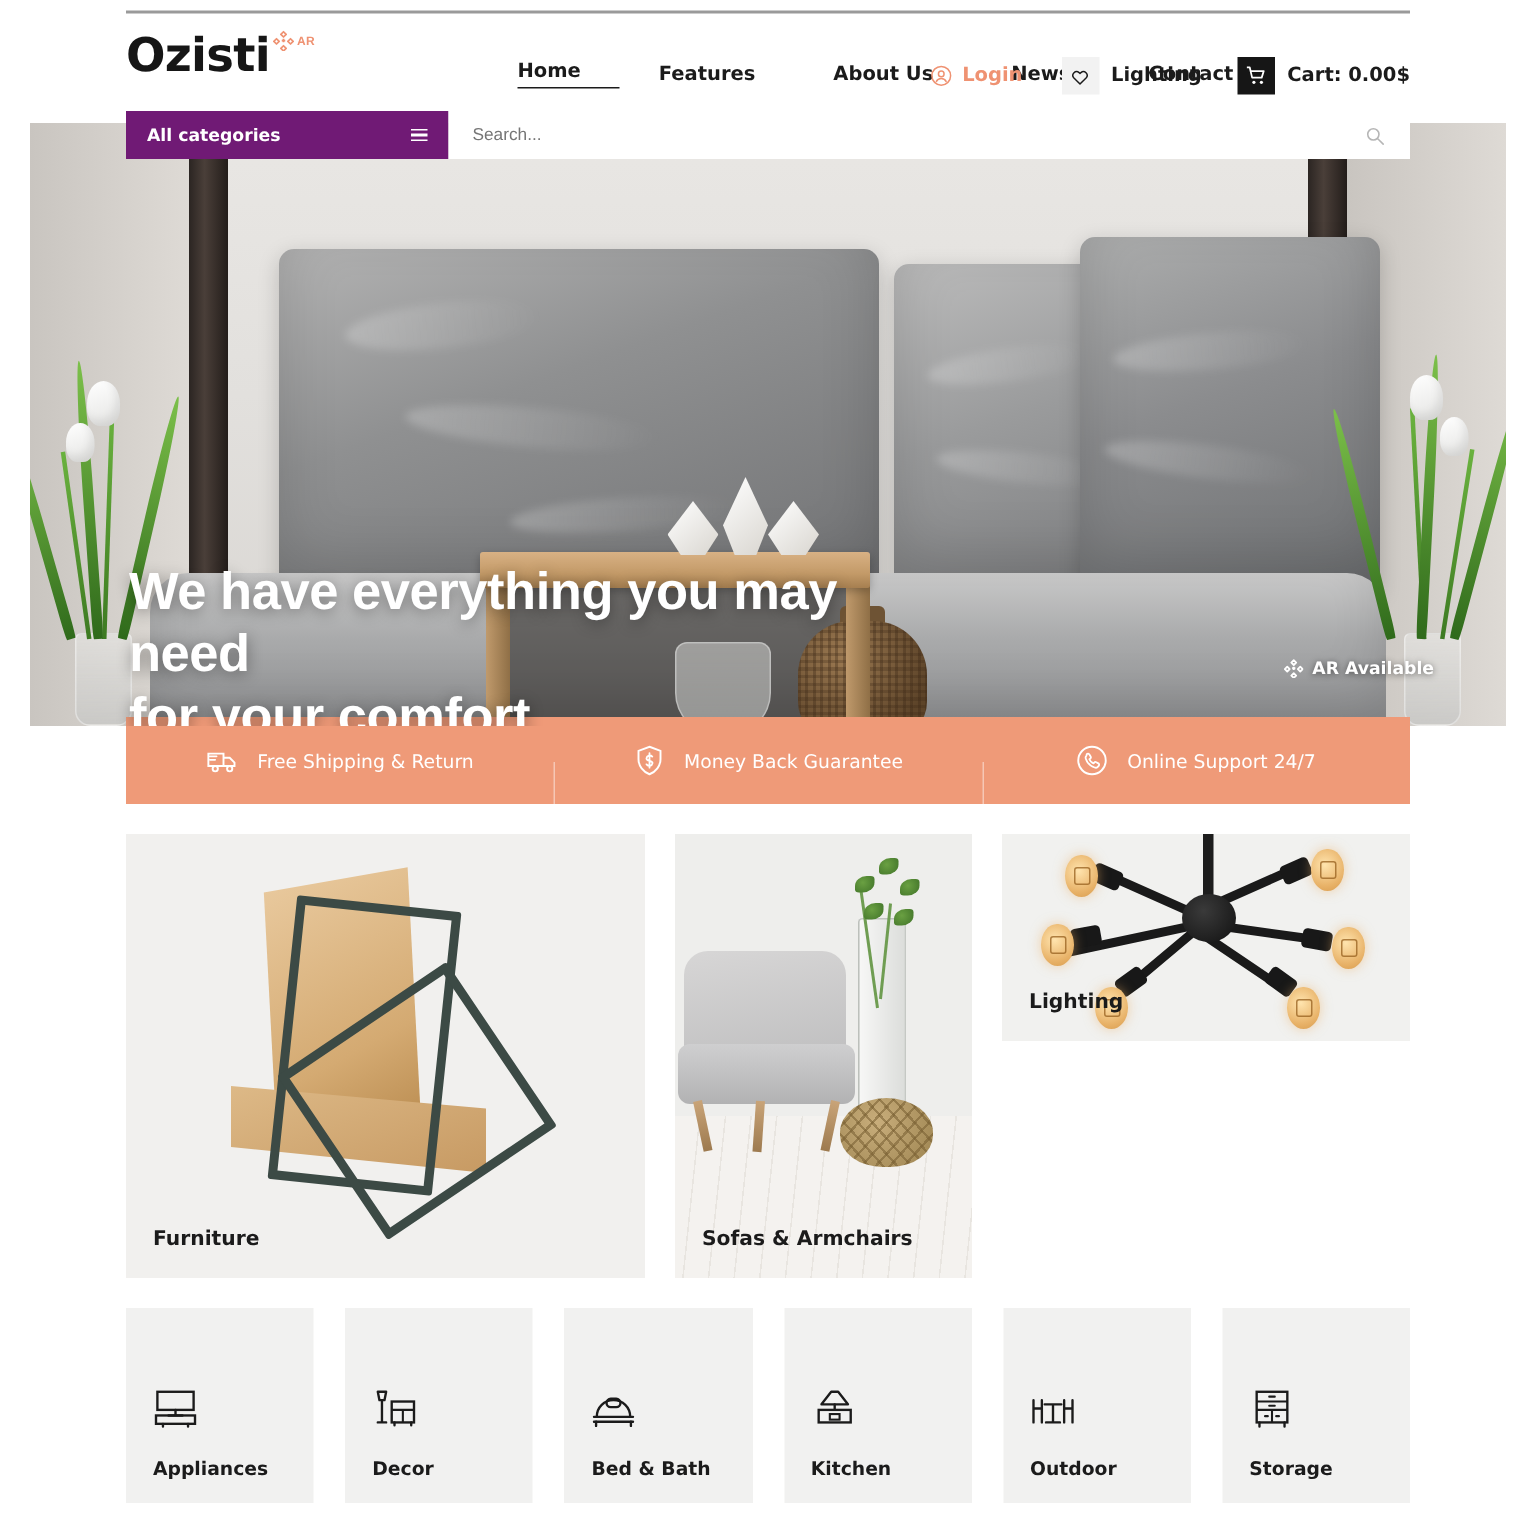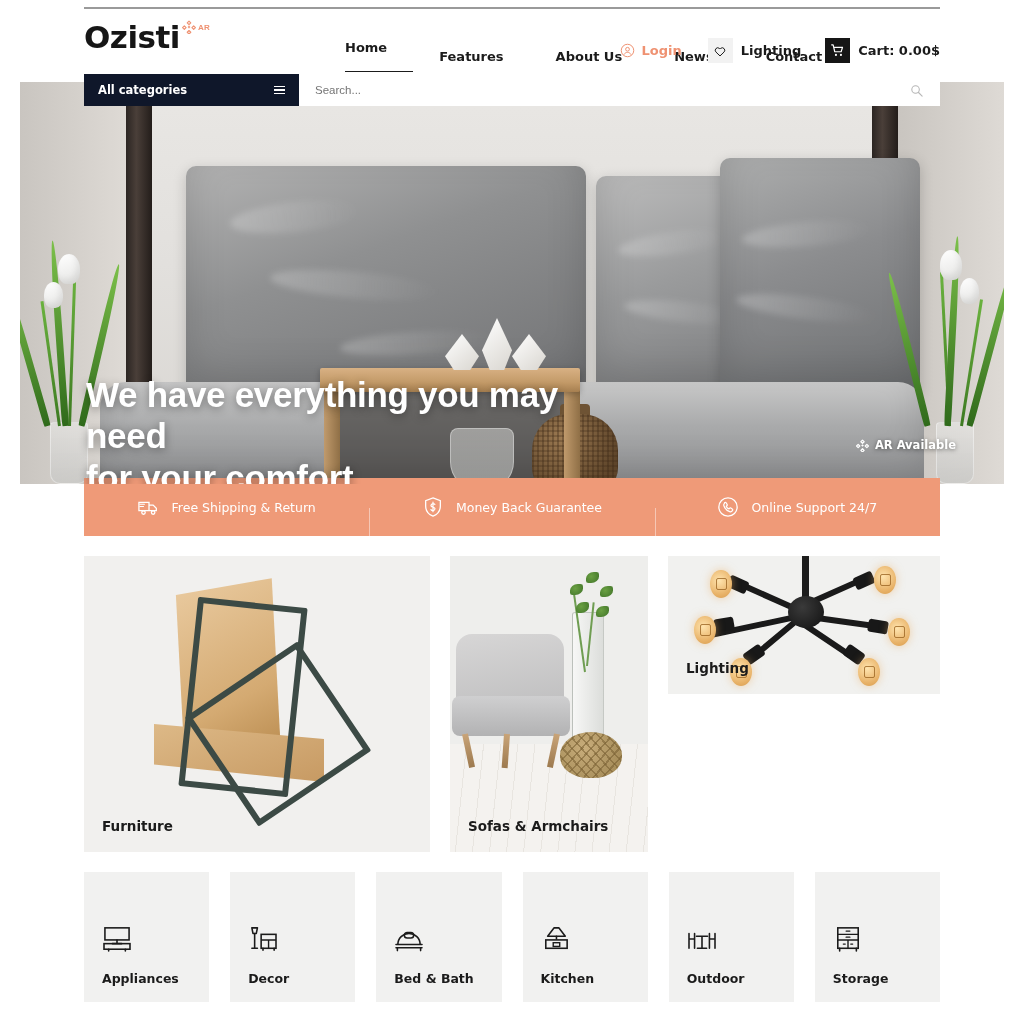--- a/index.html
+++ b/index.html
@@ -69,21 +69,21 @@
     font-weight: 700;
     color: #1b1b1b;
     padding: 0 26px;
     white-space: nowrap;
     cursor: pointer;
     font-family: "DejaVu Sans", sans-serif;
   }
   .nav-item:first-child { padding-left: 0; }
   .nav-item.active {
     border-bottom: 1.5px solid #1b1b1b;
-    padding-bottom: 16px;
+    padding-bottom: 3px;
   }
 
   .header-right {
     position: absolute;
     right: 84px; top: 26px;
     display: flex;
     align-items: center;
     gap: 0;
   }
   .login-link {
@@ -131,21 +131,21 @@
   
   .search-row {
     position: absolute;
     left: 84px; top: 74px;
     width: 856px; height: 32px;
     display: flex;
     z-index: 5;
   }
   .cat-dropdown {
     width: 215px;
-    background: #0f172a;
+    background: #701a75;
     display: flex;
     align-items: center;
     justify-content: space-between;
     padding: 0 14px;
     cursor: pointer;
   }
   .cat-dropdown span {
     color: #ffffff;
     font-size: 11.5px;
     font-weight: 700;

